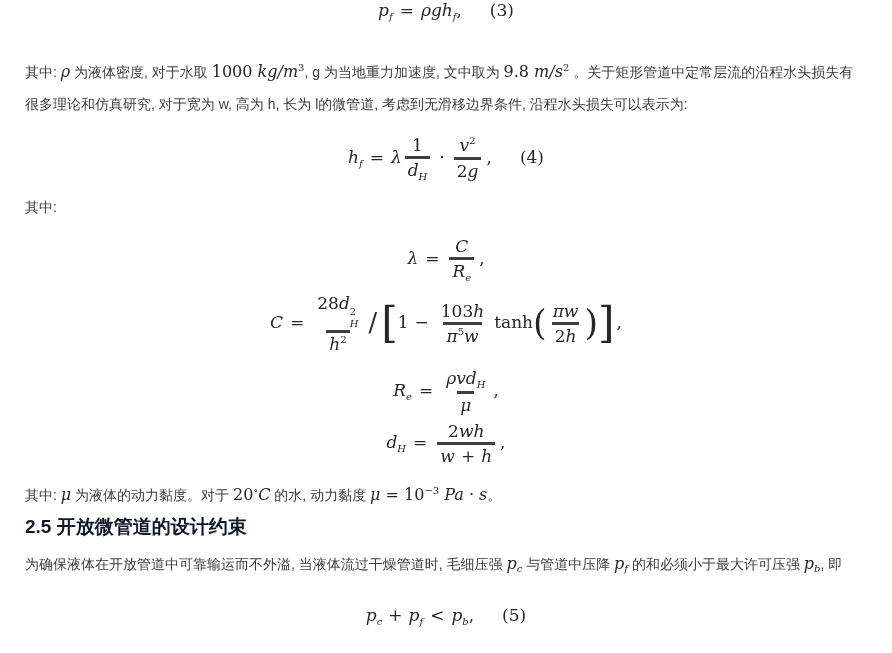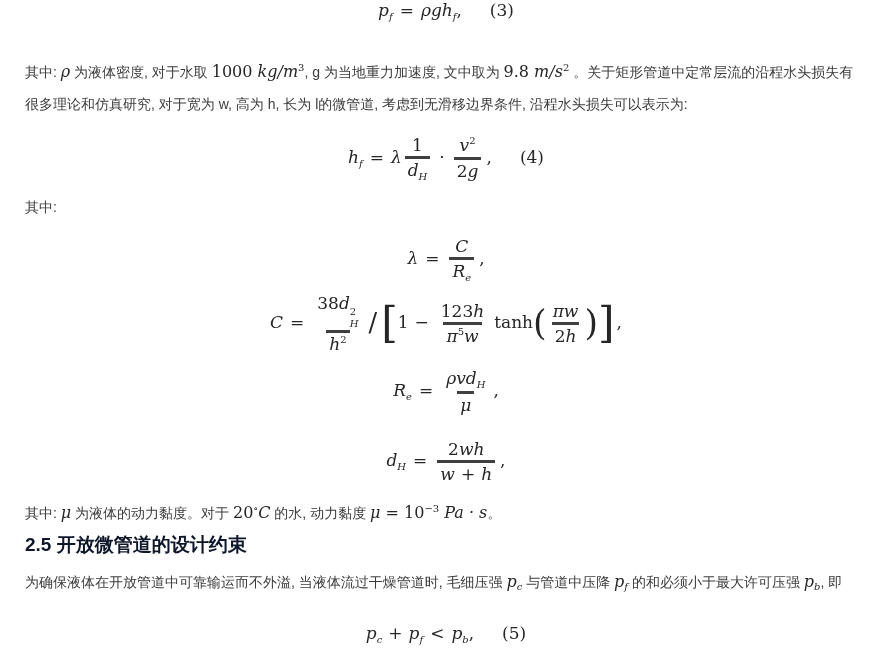--- a/index.html
+++ b/index.html
@@ -42,21 +42,21 @@
   .isb { font-size:10px; vertical-align:-3px; font-style:italic; }
 
   
   #eq3   { }
   #p1    { margin-top:28px; }
   #eq4   { margin-top:2px; }
   #qz    { margin-top:14px; line-height:20px; }
   #eqlam { margin-top:18px; }
   #eqc   { margin-top:8px; }
   #eqre  { margin-top:12px; }
-  #eqdh  { margin-top:22px; }
+  #eqdh  { margin-top:4px; }
   #p2    { margin-top:16px; }
   #hd    { margin-top:14px; }
   #p3    { margin-top:10px; }
   #eq5   { margin-top:29px; }
 </style>
 </head>
 <body>
 
 <div class="page">
 
@@ -80,27 +80,27 @@
 
   <div class="eq-block" id="eqlam">
     <span class="eq-row"><span class="v">λ</span><span class="rel">=</span><span class="frac">
           <span class="num v">C</span>
           <span class="den"><span class="v">R</span><span class="sb v">e</span></span>
         </span><span class="rm fn">,</span></span>
   </div>
 
   <div class="eq-block" id="eqc">
     <span class="eq-row"><span class="v">C</span><span class="rel">=</span><span class="frac">
-          <span class="num"><span class="rm">38</span><span class="v">d</span><span class="ss">
+          <span class="num"><span class="rm">28</span><span class="v">d</span><span class="ss">
               <span class="rm">2</span>
               <span class="v">H</span>
             </span></span>
           <span class="den"><span class="v">h</span><span class="sp rm">2</span></span>
         </span><span class="slash rm">/</span><span class="delim-big rm">[</span><span class="rm">1</span><span class="binop rm">−</span><span class="frac">
-          <span class="num"><span class="rm">123</span><span class="v">h</span></span>
+          <span class="num"><span class="rm">103</span><span class="v">h</span></span>
           <span class="den"><span class="v">π</span><span class="sp rm">5</span><span class="v">w</span></span>
         </span><span class="rm" style="margin-left:4px">tanh</span><span class="delim-mid rm">(</span><span class="frac">
           <span class="num v">πw</span>
           <span class="den"><span class="rm">2</span><span class="v">h</span></span>
         </span><span class="delim-mid rm">)</span><span class="delim-big rm">]</span><span class="rm fn">,</span></span>
   </div>
 
   <div class="eq-block" id="eqre">
     <span class="eq-row"><span class="v">R</span><span class="sb v">e</span><span class="rel">=</span><span class="frac">
           <span class="num"><span class="v">ρvd</span><span class="sb v">H</span></span>

